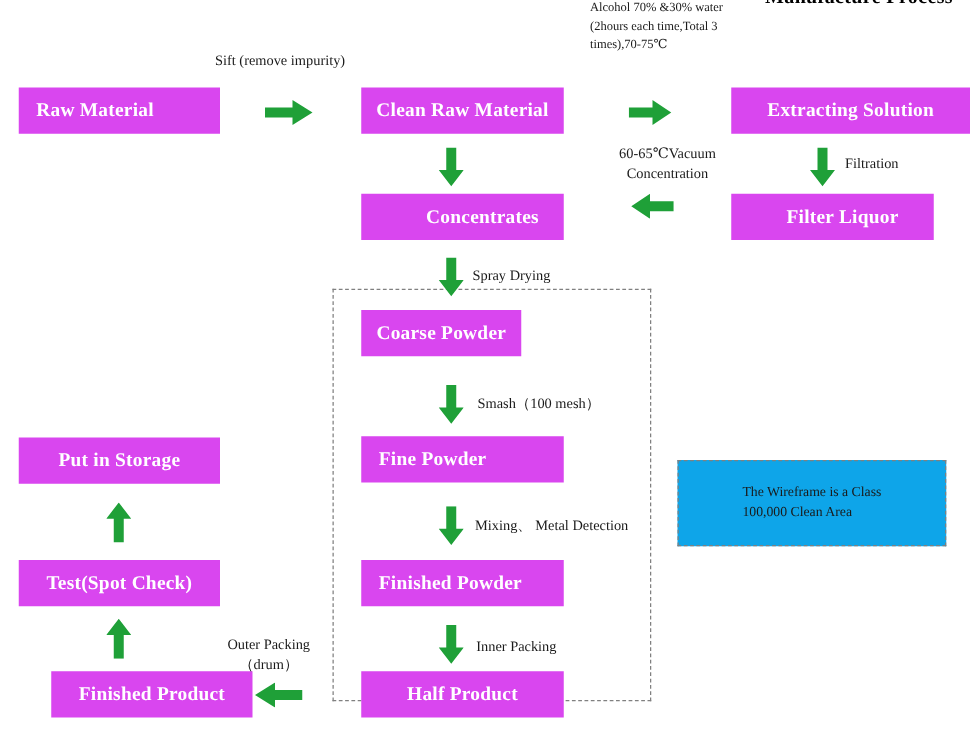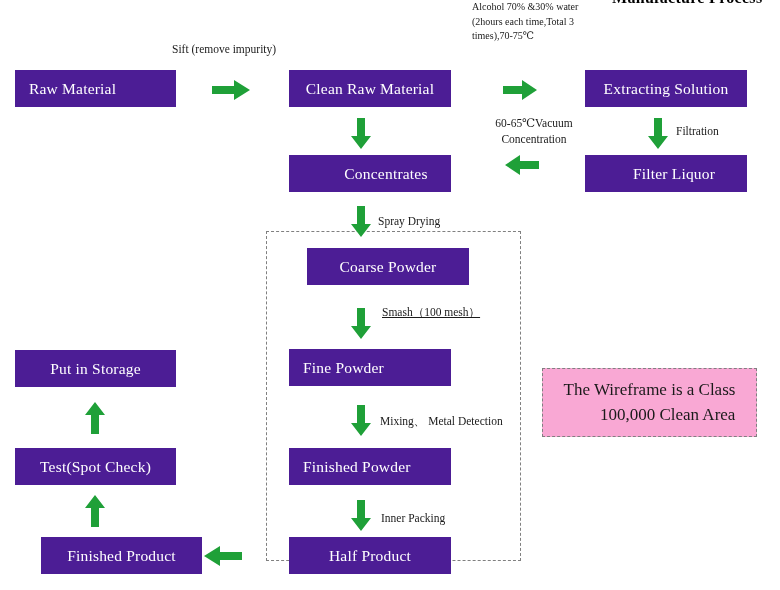--- a/index.html
+++ b/index.html
@@ -9,28 +9,29 @@
     font-family:"Liberation Serif","DejaVu Serif",serif;
     position:relative;
     overflow:hidden;
     color:#1a1a1a;
   }
   #canvas{position:absolute;left:0;top:0;width:780px;height:590px;}
 
   
   .pbox{
     position:absolute;
-    background:#4c1d95;
+    background:#d946ef;
     color:#ffffff;
     font-size:15.5px;
     letter-spacing:.2px;
     display:flex;
     align-items:center;
     box-sizing:border-box;
     white-space:nowrap;
+    font-weight:bold;
   }
   .pbox.c{justify-content:center;}
   .pbox.l{justify-content:flex-start;padding-left:14px;}
 
   
   .lab{
     position:absolute;
     font-size:11.5px;
     color:#1a1a1a;
     line-height:1.35;
@@ -56,25 +57,25 @@
     box-sizing:border-box;
     background:transparent;
   }
   .notebox{
     position:absolute;
     border:1.4px dashed #808080;
     box-sizing:border-box;
     display:flex;
     align-items:center;
     justify-content:center;
-    text-align:right;
-    font-size:17px;
+    text-align:left;
+    font-size:11px;
     color:#1a1a1a;
     line-height:1.45;
-    background:#f9a8d4;
+    background:#0ea5e9;
   }
 
   
   .arrow{position:absolute;}
   .arrow svg{display:block;}
 
   .z-top{z-index:5;}
 </style>
 </head>
 <body>
@@ -105,21 +106,21 @@
   <div class="pbox c" style="left:289px;top:70px;width:162px;height:37px;">Clean Raw Material</div>
 
   <div class="lab wrap" style="left:472px;top:0px;width:122px;font-size:10px;line-height:1.45;">Alcohol 70% &amp;30% water  (2hours each time,Total 3 times),70-75℃</div>
 
   <div class="arrow" style="left:503px;top:80px;">
     <svg width="36" height="20" viewBox="0 0 36 20">
       <path d="M0,6 L19,6 L19,0 L34,10 L19,20 L19,14 L0,14 Z" fill="#1FA038"></path>
     </svg>
   </div>
 
-  <div class="pbox c" style="left:585px;top:70px;width:162px;height:37px;">Extracting Solution</div>
+  <div class="pbox c" style="left:585px;top:70px;width:191px;height:37px;">Extracting Solution</div>
 
   <div class="arrow" style="left:351px;top:118px;">
     <svg width="20" height="32" viewBox="0 0 20 32">
       <path d="M6,0 L14,0 L14,18 L20,18 L10,31 L0,18 L6,18 Z" fill="#1FA038"></path>
     </svg>
   </div>
 
   <div class="pbox c" style="left:289px;top:155px;width:162px;height:37px;padding-left:32px;">Concentrates</div>
 
   <div class="lab ctr wrap" style="left:470px;top:116px;width:128px;">60-65℃Vacuum Concentration</div>
@@ -141,29 +142,29 @@
   <div class="pbox c" style="left:585px;top:155px;width:162px;height:37px;padding-left:16px;">Filter Liquor</div>
 
   <div class="arrow z-top" style="left:351px;top:206px;">
     <svg width="20" height="32" viewBox="0 0 20 32">
       <path d="M6,0 L14,0 L14,18 L20,18 L10,31 L0,18 L6,18 Z" fill="#1FA038"></path>
     </svg>
   </div>
 
   <div class="lab z-top" style="left:378px;top:214px;">Spray Drying</div>
 
-  <div class="pbox c z-top" style="left:307px;top:248px;width:162px;height:37px;">Coarse Powder</div>
+  <div class="pbox c z-top" style="left:289px;top:248px;width:128px;height:37px;">Coarse Powder</div>
 
   <div class="arrow z-top" style="left:351px;top:308px;">
     <svg width="20" height="32" viewBox="0 0 20 32">
       <path d="M6,0 L14,0 L14,18 L20,18 L10,31 L0,18 L6,18 Z" fill="#1FA038"></path>
     </svg>
   </div>
 
-  <div class="lab z-top" style="left:382px;top:305px;text-decoration:underline;">Smash（100 mesh）</div>
+  <div class="lab z-top" style="left:382px;top:316px;">Smash（100 mesh）</div>
 
   <div class="pbox l z-top" style="left:289px;top:349px;width:162px;height:37px;">Fine Powder</div>
 
   <div class="arrow z-top" style="left:351px;top:405px;">
     <svg width="20" height="32" viewBox="0 0 20 32">
       <path d="M6,0 L14,0 L14,18 L20,18 L10,31 L0,18 L6,18 Z" fill="#1FA038"></path>
     </svg>
   </div>
 
   <div class="lab z-top" style="left:380px;top:414px;">Mixing、 Metal Detection</div>
@@ -191,20 +192,21 @@
   <div class="pbox c" style="left:15px;top:448px;width:161px;height:37px;">Test(Spot Check)</div>
 
   <div class="arrow" style="left:85px;top:495px;">
     <svg width="20" height="32" viewBox="0 0 20 32">
       <path d="M6,32 L14,32 L14,13 L20,13 L10,0 L0,13 L6,13 Z" fill="#1FA038"></path>
     </svg>
   </div>
 
   <div class="pbox c" style="left:15px;top:537px;width:161px;height:37px;margin-left:26px;">Finished Product</div>
 
+  <div class="lab ctr wrap" style="left:160px;top:509px;width:110px;">Outer Packing（drum）</div>
 
   <div class="arrow" style="left:202px;top:546px;">
     <svg width="40" height="20" viewBox="0 0 40 20">
       <path d="M40,6 L18,6 L18,0 L2,10 L18,20 L18,14 L40,14 Z" fill="#1FA038"></path>
     </svg>
   </div>
 
 </div>
 
 </body></html>

